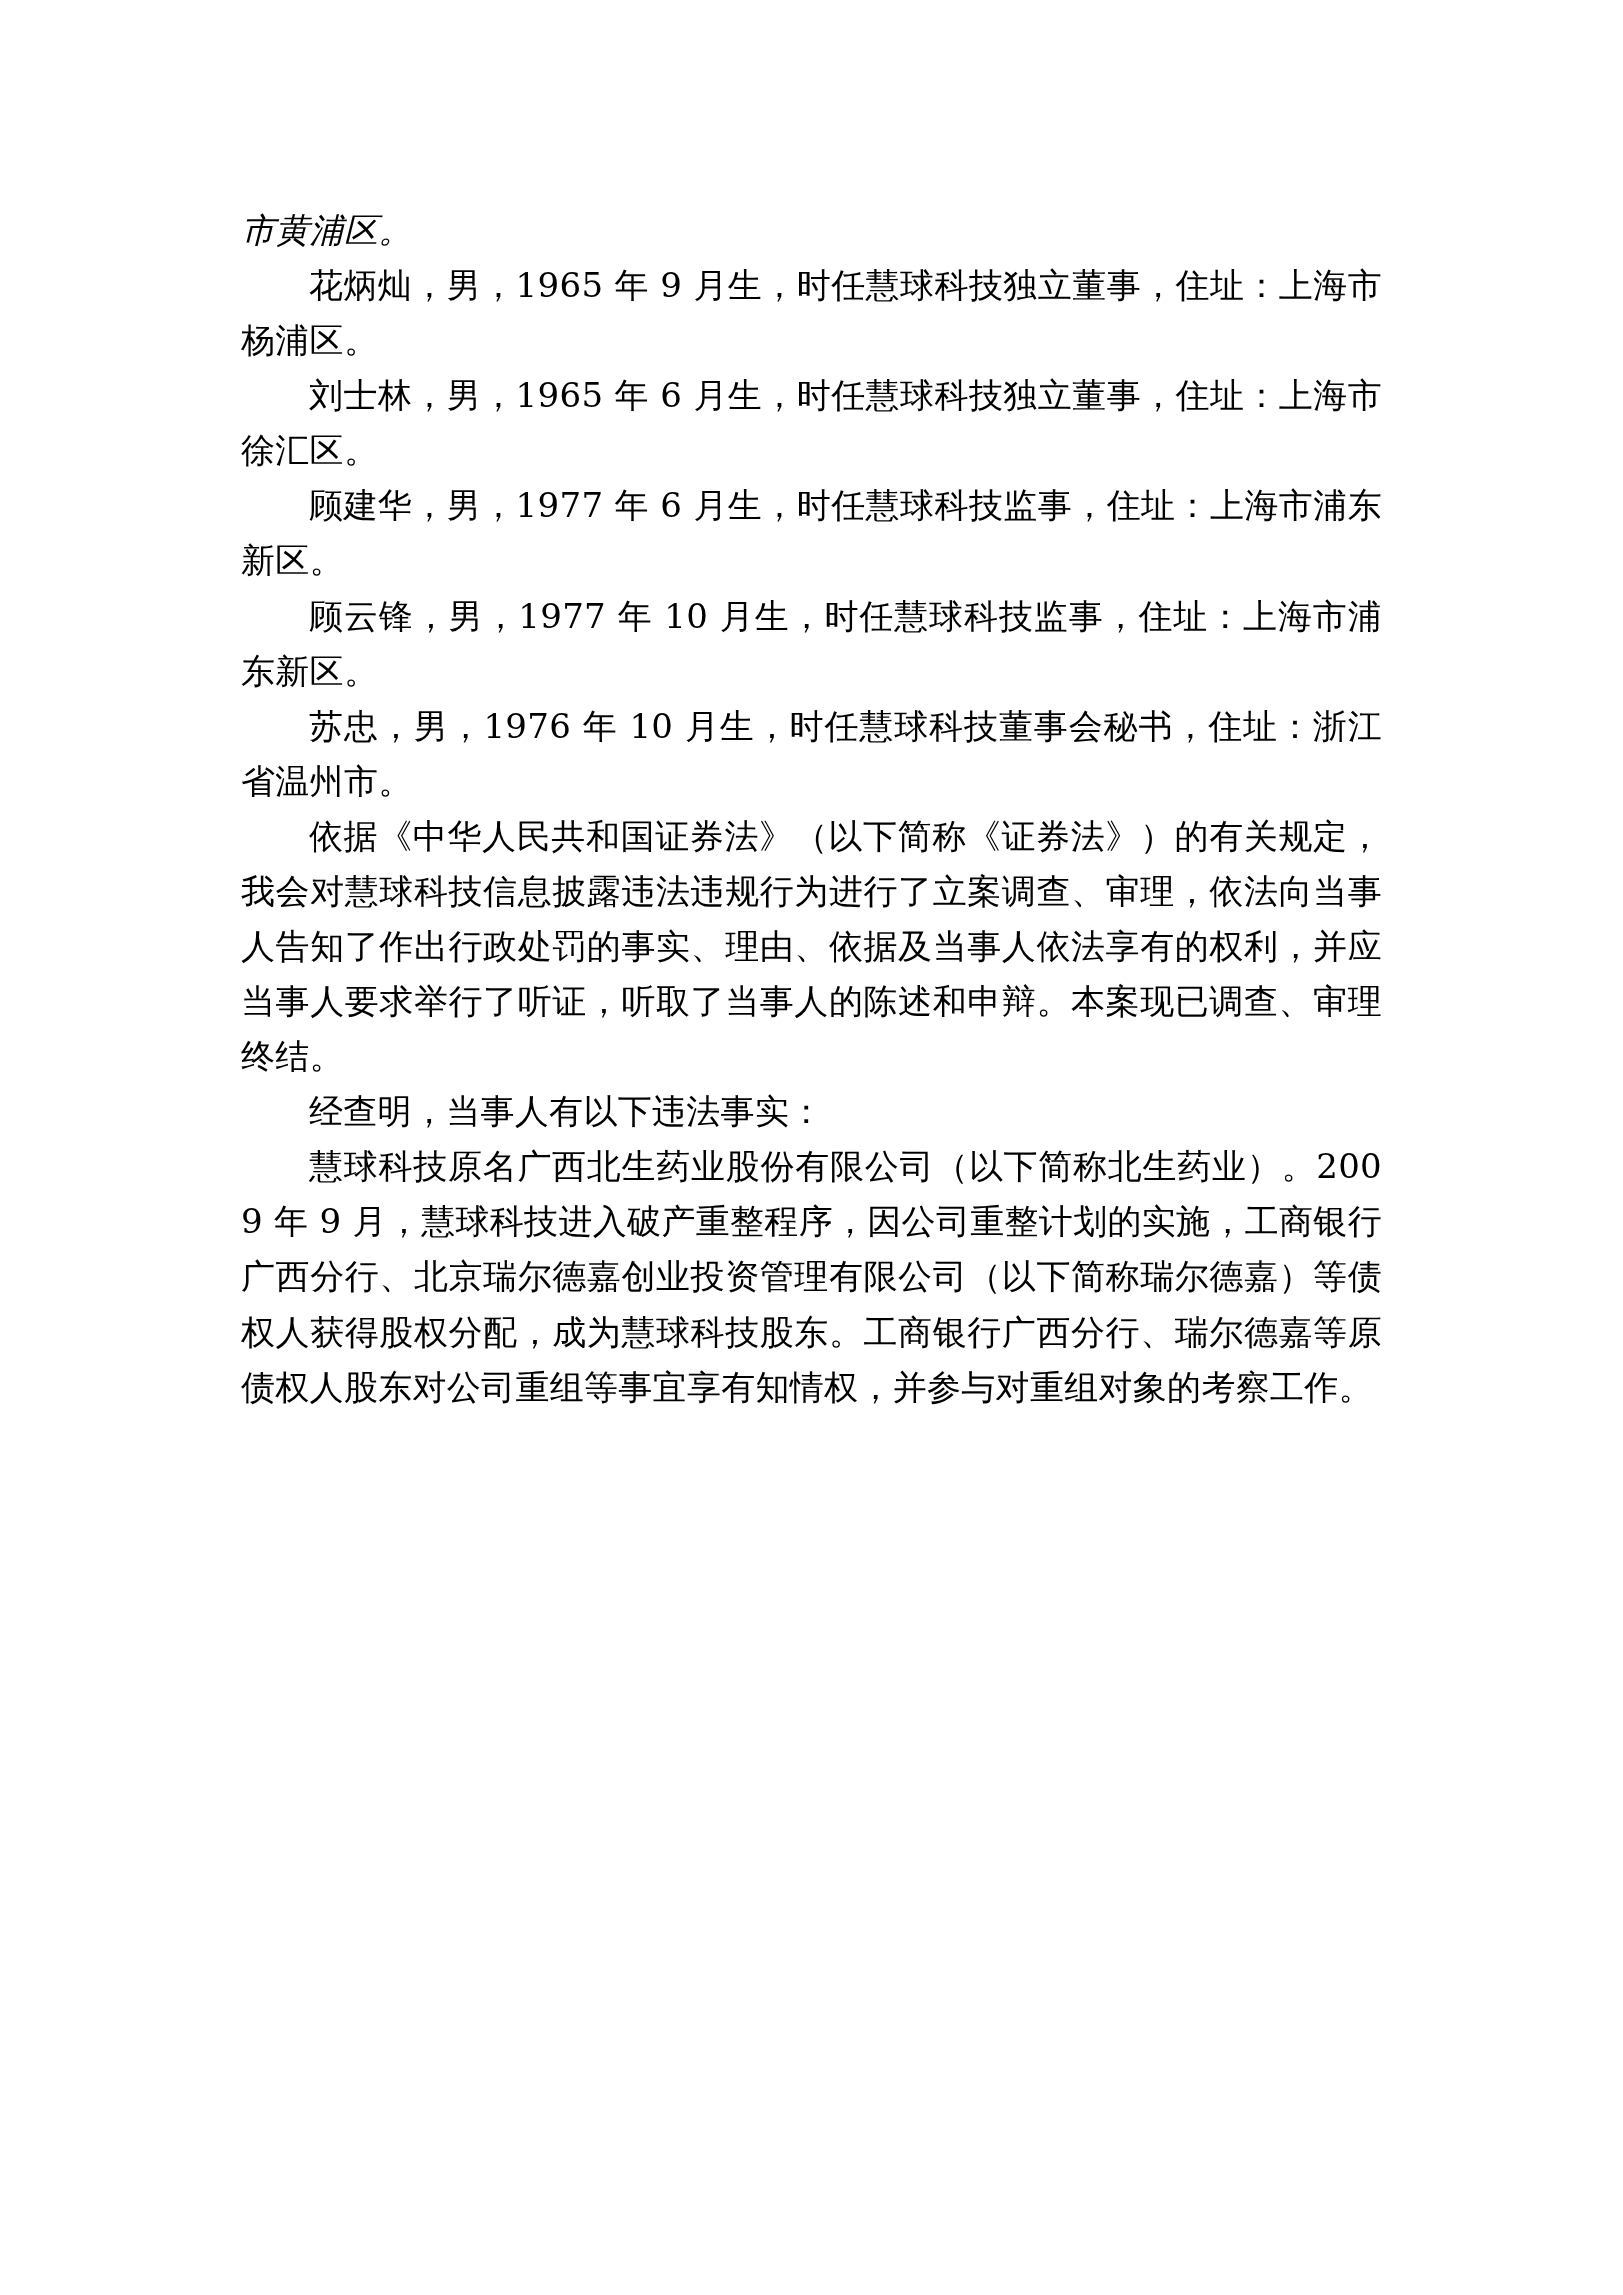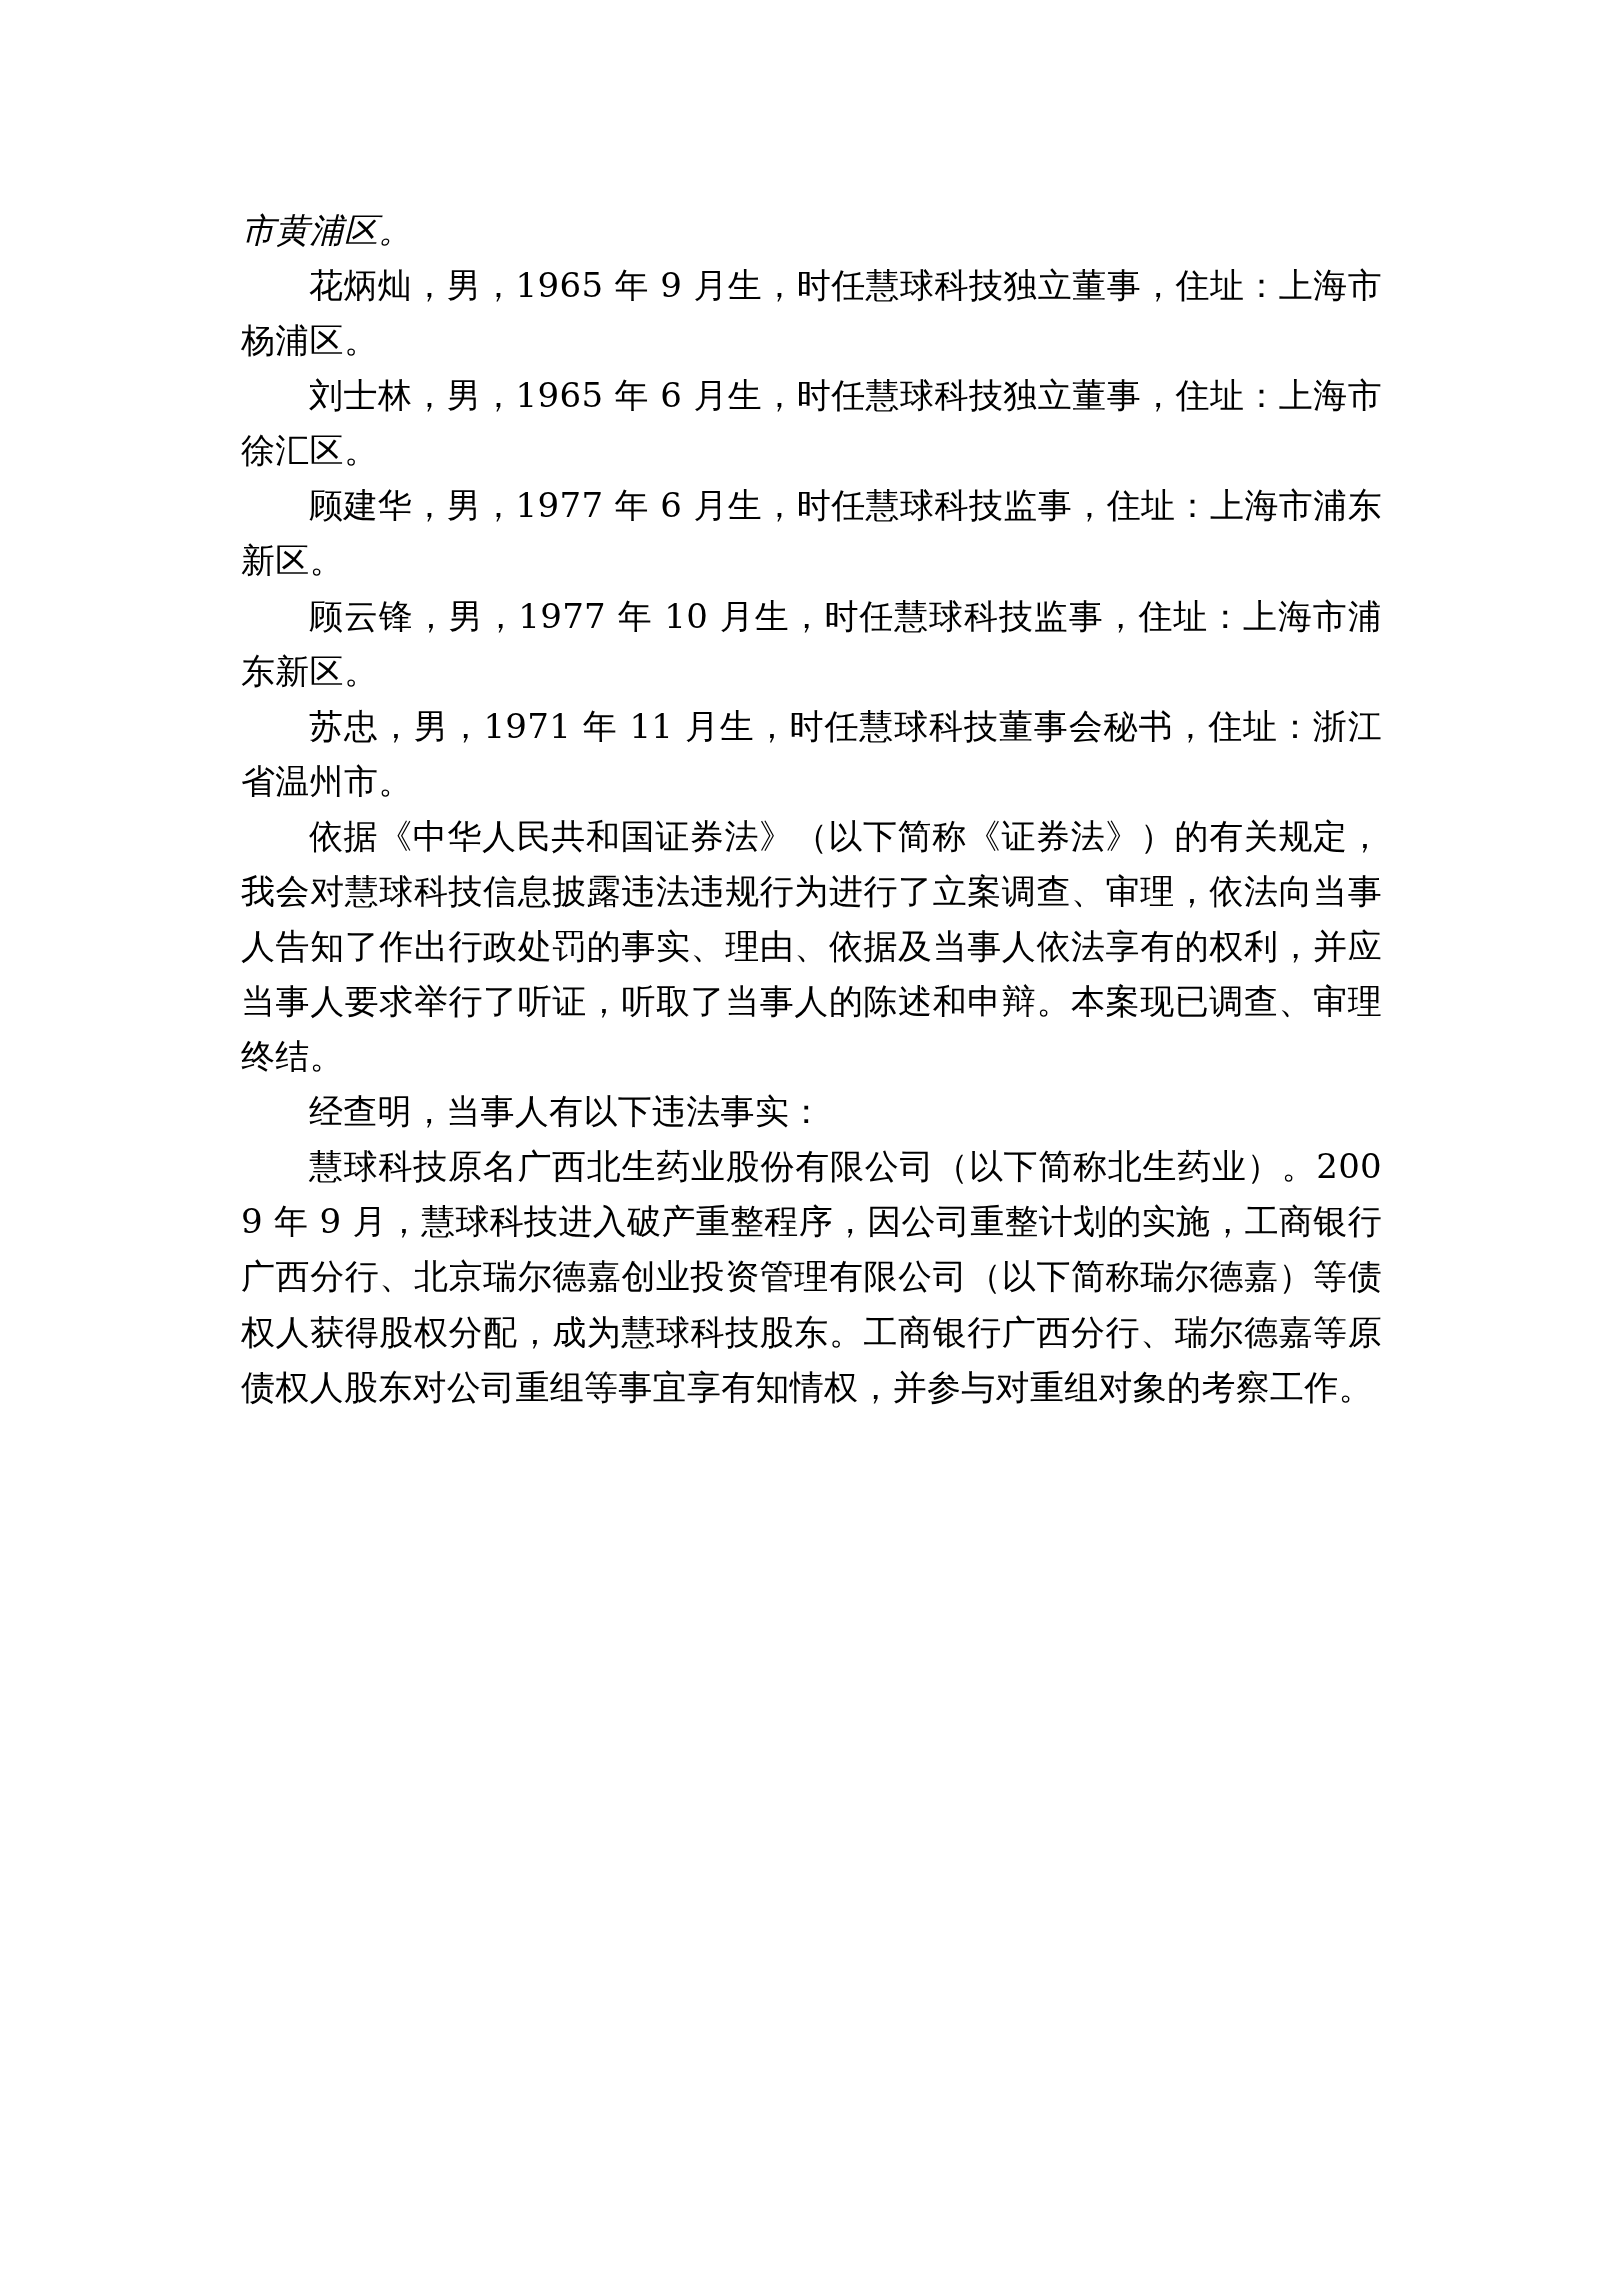--- a/index.html
+++ b/index.html
@@ -47,20 +47,20 @@
 <body>
 
 <div class="page">
   <div class="doc-body">
 
     <p class="para noindent">市黄浦区。</p>
     <p class="para indent">花炳灿，男，1965 年 9 月生，时任慧球科技独立董事，住址：上海市杨浦区。</p>
     <p class="para indent">刘士林，男，1965 年 6 月生，时任慧球科技独立董事，住址：上海市徐汇区。</p>
     <p class="para indent">顾建华，男，1977 年 6 月生，时任慧球科技监事，住址：上海市浦东新区。</p>
     <p class="para indent">顾云锋，男，1977 年 10 月生，时任慧球科技监事，住址：上海市浦东新区。</p>
-    <p class="para indent">苏忠，男，1971 年 11 月生，时任慧球科技董事会秘书，住址：浙江省温州市。</p>
+    <p class="para indent">苏忠，男，1976 年 10 月生，时任慧球科技董事会秘书，住址：浙江省温州市。</p>
     <p class="para indent">依据《中华人民共和国证券法》（以下简称《证券法》）的有关规定，我会对慧球科技信息披露违法违规行为进行了立案调查、审理，依法向当事人告知了作出行政处罚的事实、理由、依据及当事人依法享有的权利，并应当事人要求举行了听证，听取了当事人的陈述和申辩。本案现已调查、审理终结。</p>
     <p class="para indent">经查明，当事人有以下违法事实：</p>
     <p class="para indent">慧球科技原名广西北生药业股份有限公司（以下简称北生药业）。2009 年 9 月，慧球科技进入破产重整程序，因公司重整计划的实施，工商银行广西分行、北京瑞尔德嘉创业投资管理有限公司（以下简称瑞尔德嘉）等债权人获得股权分配，成为慧球科技股东。工商银行广西分行、瑞尔德嘉等原债权人股东对公司重组等事宜享有知情权，并参与对重组对象的考察工作。</p>
 
   </div>
 </div>
 
 
 </body></html>

